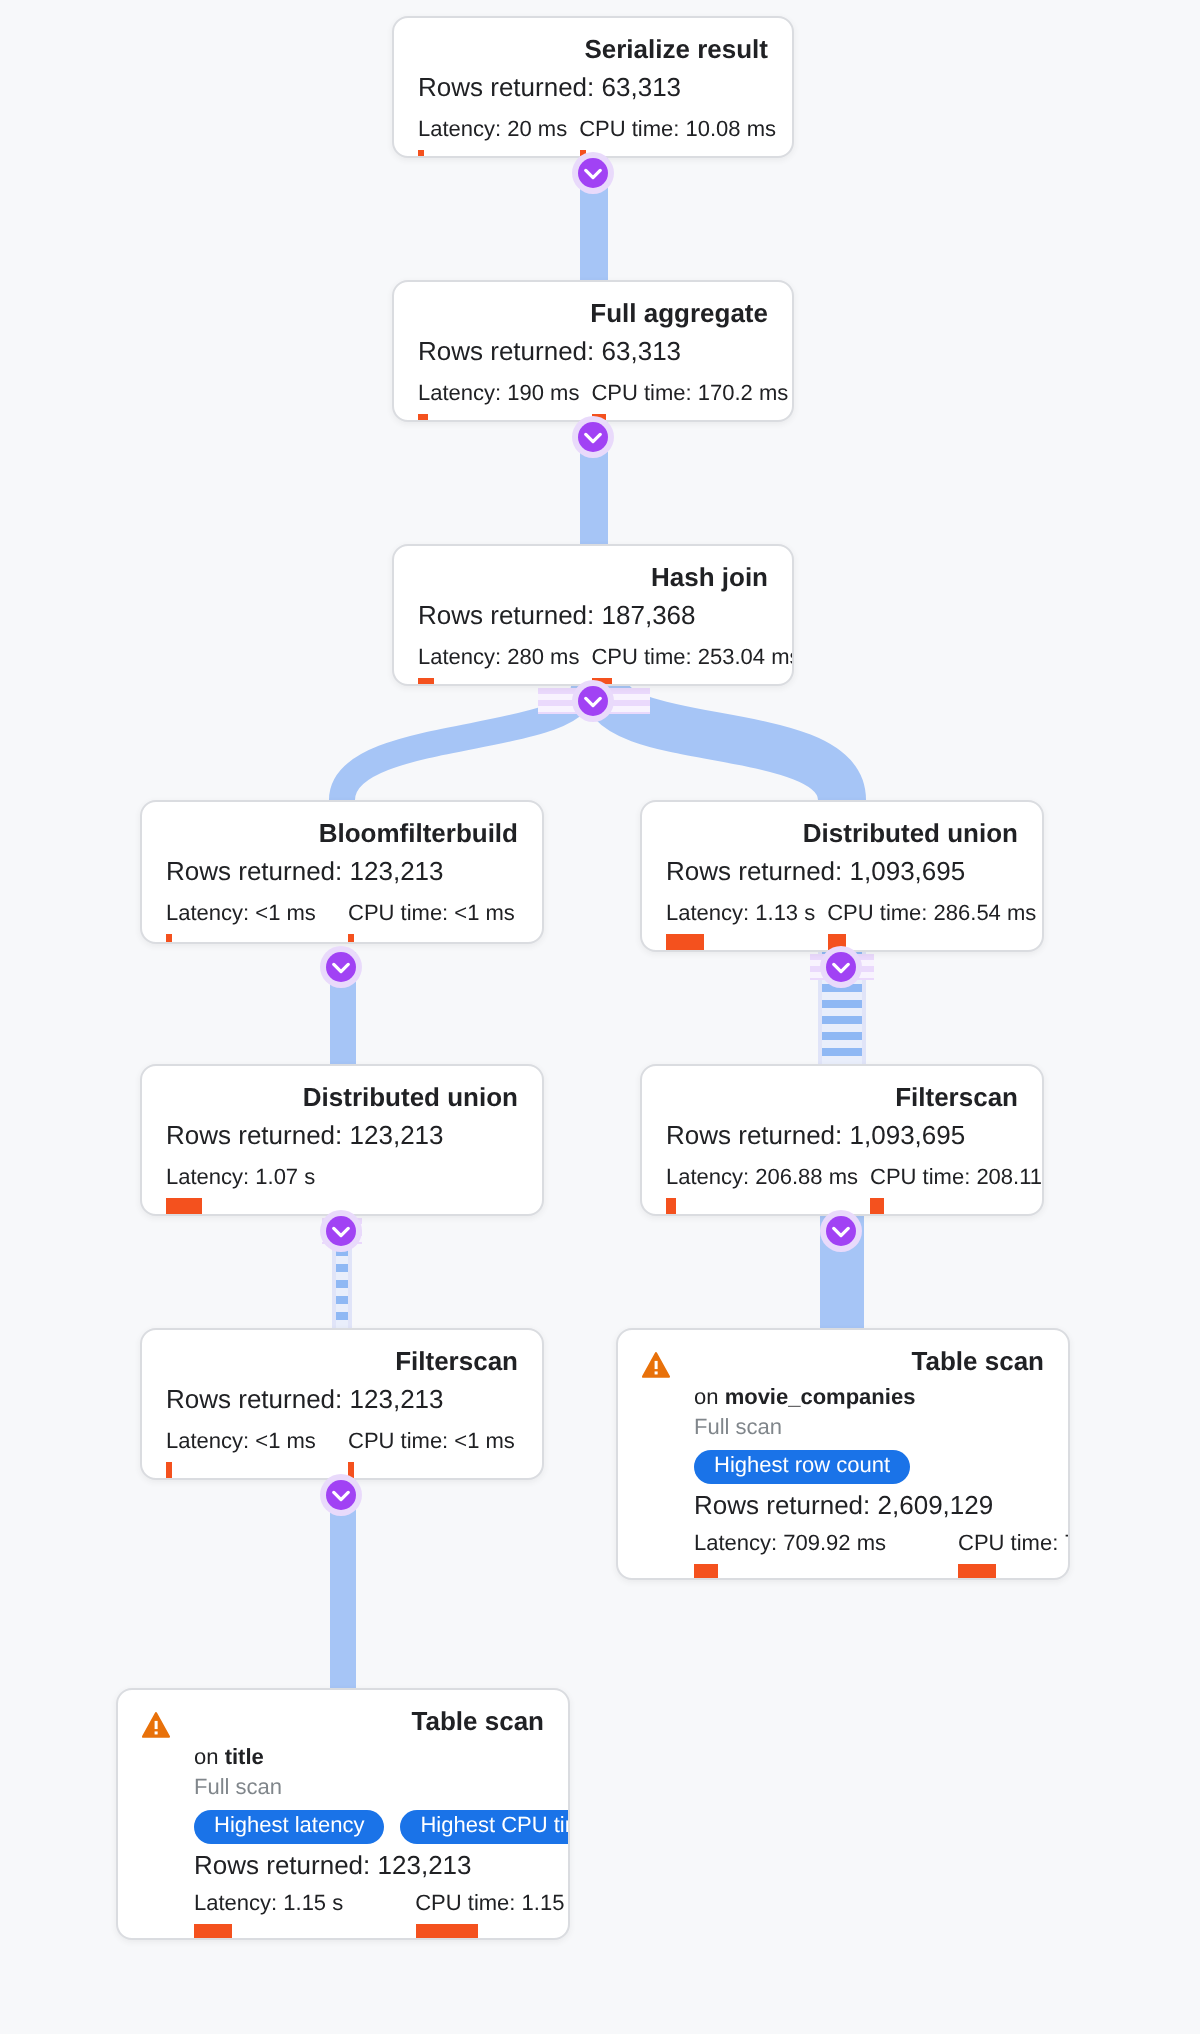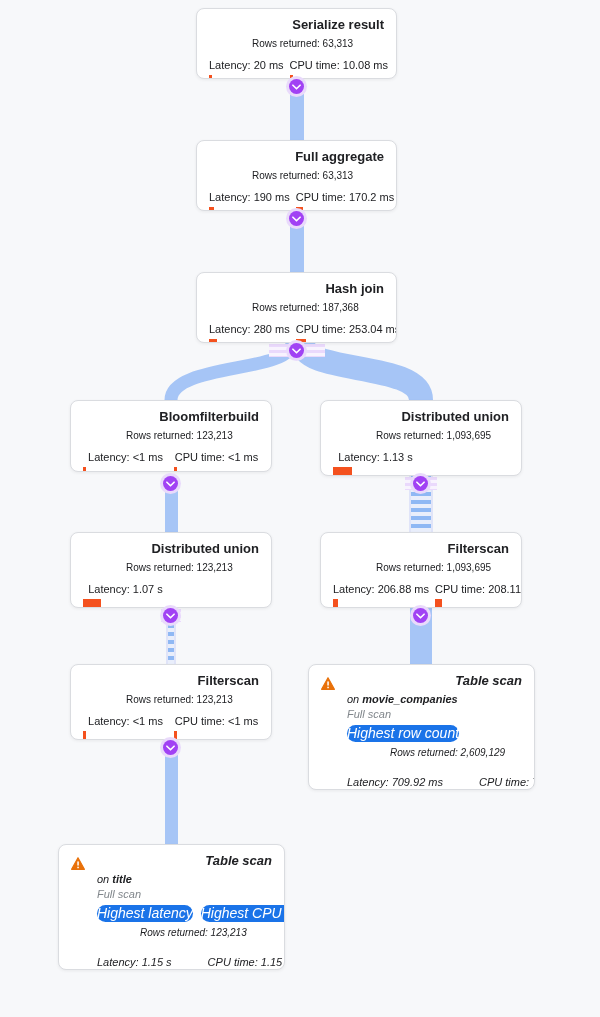--- a/index.html
+++ b/index.html
@@ -49,33 +49,33 @@
   #n-hash-join{left:196px;top:272px;width:201px;height:71px;}
   #n-bloomfilterbuild{left:70px;top:400px;width:202px;height:72px;}
   #n-distributed-union-right{left:320px;top:400px;width:202px;height:76px;}
   #n-distributed-union-left{left:70px;top:532px;width:202px;height:76px;}
   #n-filterscan-right{left:320px;top:532px;width:202px;height:76px;}
   #n-filterscan-left{left:70px;top:664px;width:202px;height:76px;}
   #n-table-scan-right{left:308px;top:664px;width:227px;height:126px;}
   #n-table-scan-left{left:58px;top:844px;width:227px;height:126px;}
 
   .node .title{font-size:13px;font-weight:bold;line-height:16px;margin-bottom:3px;text-align:right;}
-  .node .rows{font-size:10px;line-height:15px;margin-left:43px;}
+  .node .rows{font-size:13px;line-height:15px;}
   .node .online{font-size:11px;line-height:15px;}
   .node .online b{font-weight:bold;}
   .node .scantype{font-size:11px;line-height:15px;color:var(--muted);}
   .badges{display:flex;gap:8px;margin:3px 0 3px 0;}
-  .badge{background:var(--badge);color:#fff;font-size:14px;line-height:17px;
-    padding:0 0;border-radius:9px;white-space:nowrap;}
-  .metrics{display:grid;grid-template-columns:1fr 1fr;margin-top:8px;column-gap:6px;text-align:center;}
+  .badge{background:var(--badge);color:#fff;font-size:11px;line-height:17px;
+    padding:0 10px;border-radius:9px;white-space:nowrap;}
+  .metrics{display:grid;grid-template-columns:1fr 1fr;margin-top:8px;column-gap:6px;}
   .metric .label{font-size:11px;line-height:13px;white-space:nowrap;}
   .metric .bar{height:9px;margin-top:3px;background:var(--bar);}
   .warn-icon{position:absolute;left:12px;top:11px;}
-  .node.warn .content{margin-left:26px;font-style:italic;}
-  .node.warn .metrics{margin-top:16px;gap:36px;}
+  .node.warn .content{margin-left:26px;}
+  .node.warn .metrics{margin-top:6px;gap:36px;}
 </style>
 </head>
 <body>
 
 <div class="canvas">
 
   <svg id="split-svg" viewBox="0 0 600 57" preserveAspectRatio="none">
     <path d="M292 0 C292 30, 171 20, 171 57" fill="none" stroke="#a6c5f6" stroke-width="13"></path>
     <path d="M303 0 C303 32, 421 18, 421 57" fill="none" stroke="#a6c5f6" stroke-width="24"></path>
   </svg>
@@ -200,20 +200,24 @@
       </div>
       <div class="node" id="n-distributed-union-right">
         <div class="content">
           <div class="title">Distributed union</div>
           <div class="rows">Rows returned: 1,093,695</div>
           <div class="metrics">
             <div class="metric">
               <div class="label">Latency: 1.13 s</div>
               <div class="bar" style="width: 19px;"></div>
             </div>
+            <div class="metric">
+              <div class="label">CPU time: 286.54 ms</div>
+              <div class="bar" style="width: 9px;"></div>
+            </div>
           </div>
         </div>
       </div>
       <div class="node" id="n-distributed-union-left">
         <div class="content">
           <div class="title">Distributed union</div>
           <div class="rows">Rows returned: 123,213</div>
           <div class="metrics">
             <div class="metric">
               <div class="label">Latency: 1.07 s</div>

